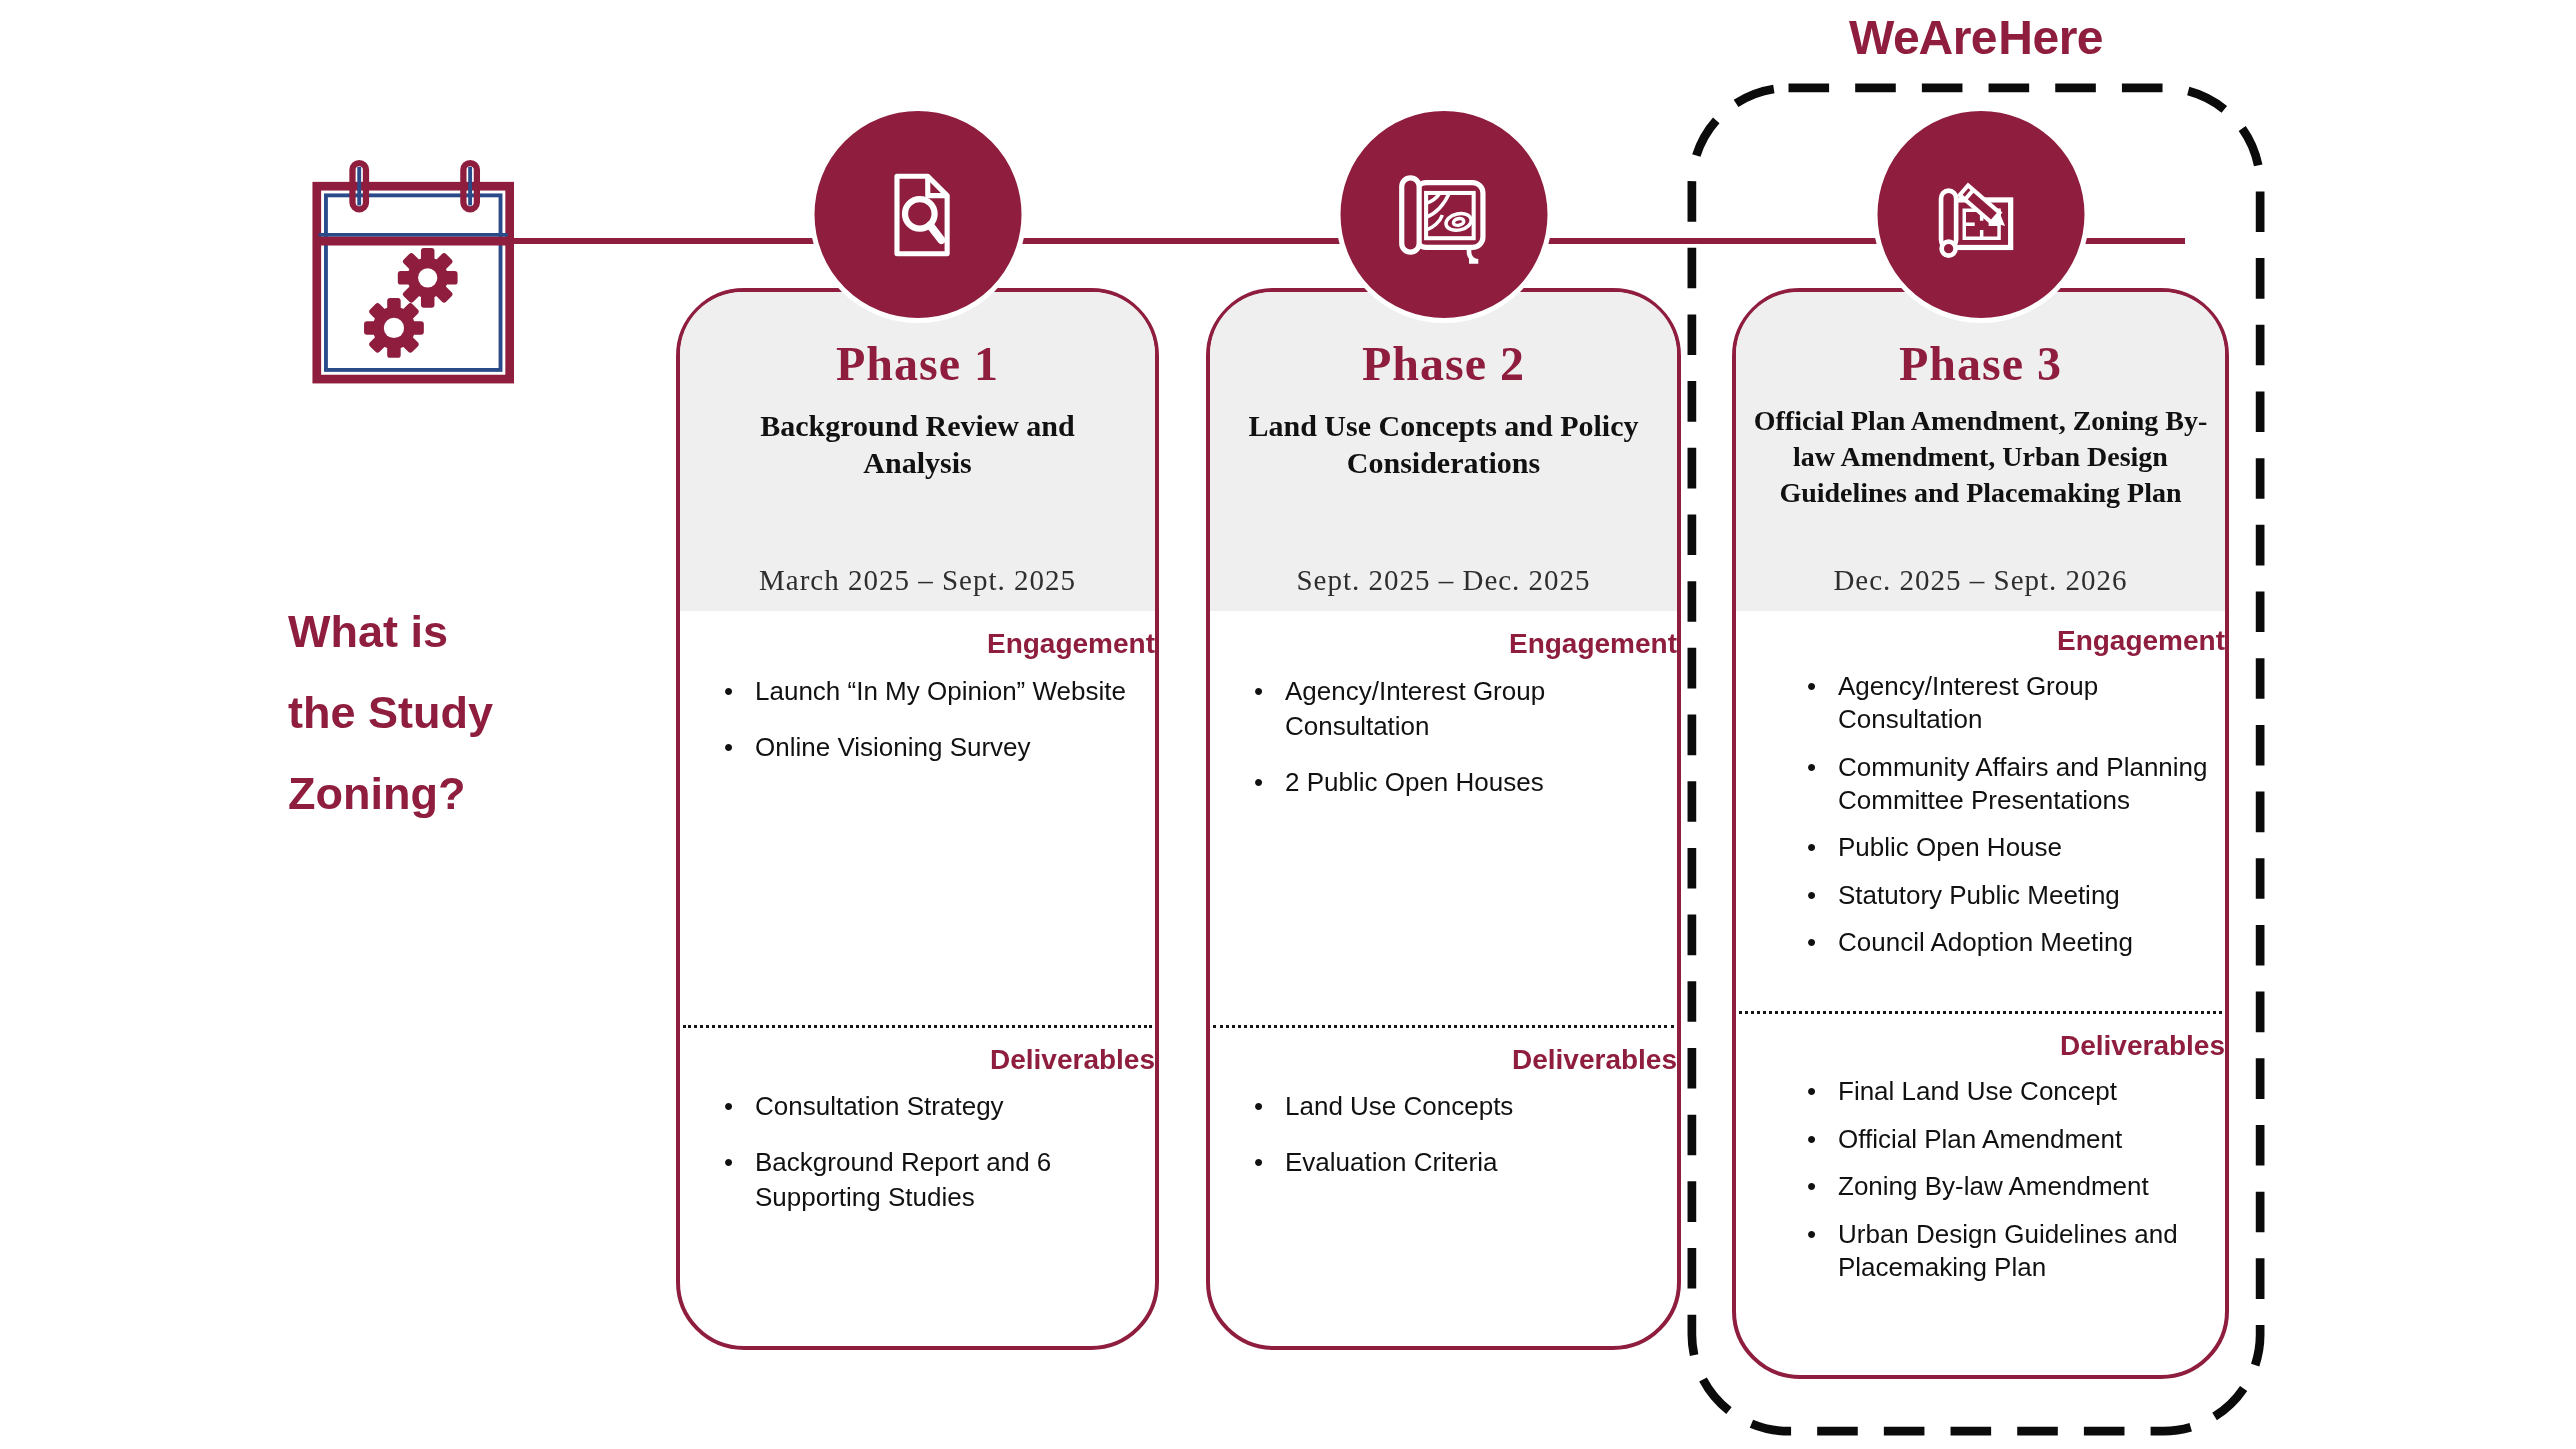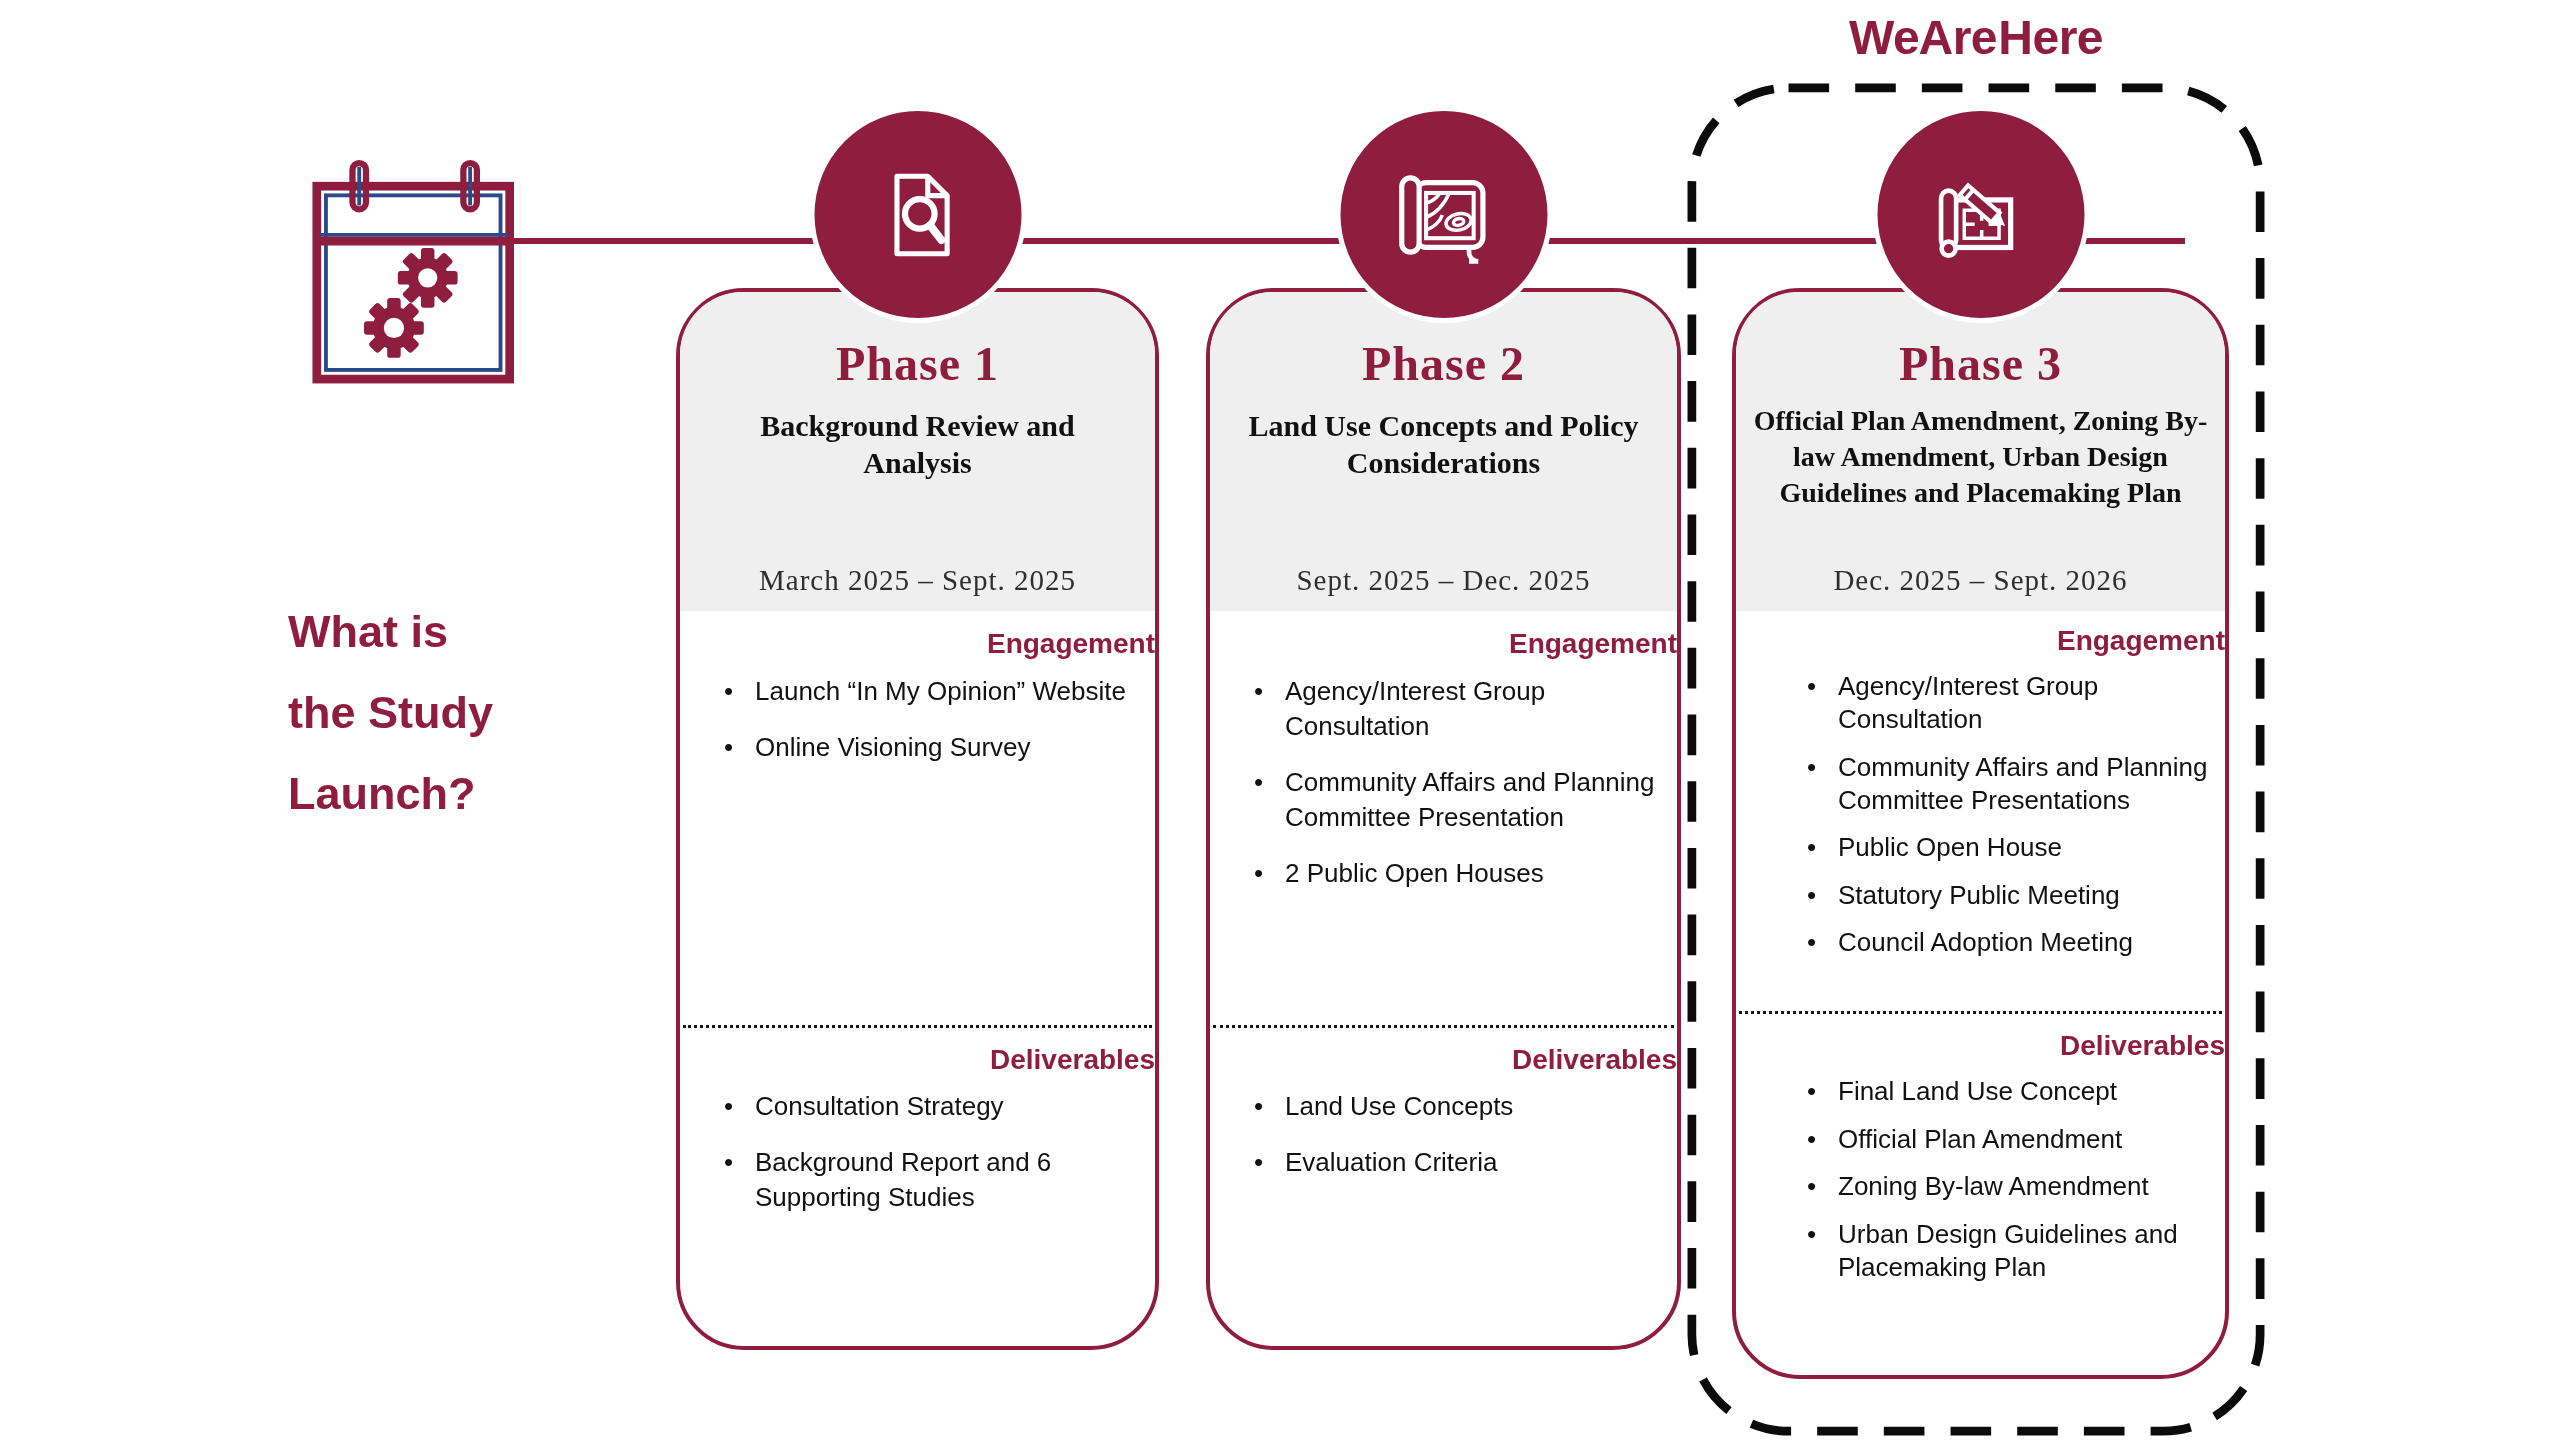--- a/index.html
+++ b/index.html
@@ -72,21 +72,21 @@
   .section-del{padding-top:15.5px;}
 </style>
 </head>
 <body>
 
 <div class="canvas">
 
   <div class="page-title">
     <span>What is</span>
     <span>the Study</span>
-    <span>Launch?</span>
+    <span>Zoning?</span>
   </div>
 
   <div class="timeline"></div>
 
   <svg class="calendar" width="217" height="232" viewBox="0 0 225 240">
     <rect x="6" y="30" width="200" height="200" fill="#ffffff" stroke="#8E1D3E" stroke-width="9"></rect>
     <rect x="15.5" y="39.5" width="181" height="181" fill="none" stroke="#2A4A8A" stroke-width="4"></rect>
     <line x1="8" y1="80.5" x2="204" y2="80.5" stroke="#2A4A8A" stroke-width="4"></line>
     <line x1="6" y1="87" x2="206" y2="87" stroke="#8E1D3E" stroke-width="9"></line>
     <line x1="50" y1="10" x2="50" y2="50" stroke="#2A4A8A" stroke-width="4"></line>
@@ -165,21 +165,20 @@
     </div>
     <div class="header">
       <h2 class="phase-label">Phase 2</h2>
       <div class="subtitle">Land Use Concepts and Policy Considerations</div>
       <div class="dates">Sept. 2025 – Dec. 2025</div>
     </div>
     <div class="section-eng">
       <h3 class="sec-heading">Engagement</h3>
       <ul>
         <li>Agency/Interest Group Consultation</li>
-        <li>Community Affairs and Planning Committee Presentation</li>
         <li>2 Public Open Houses</li>
       </ul>
     </div>
     <div class="sep"></div>
     <div class="section-del">
       <h3 class="sec-heading">Deliverables</h3>
       <ul>
         <li>Land Use Concepts</li>
         <li>Evaluation Criteria</li>
       </ul>

